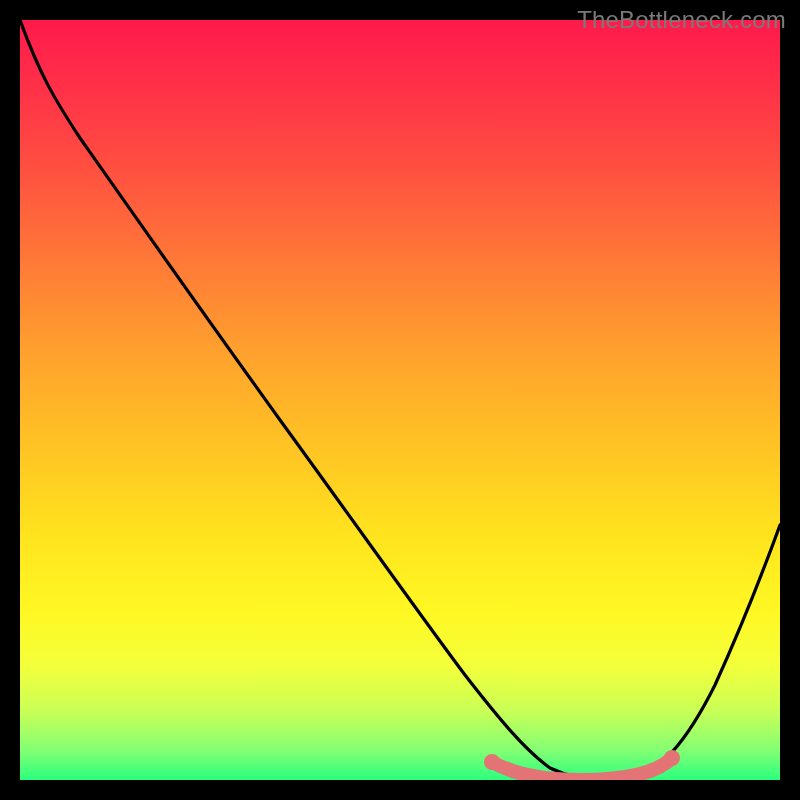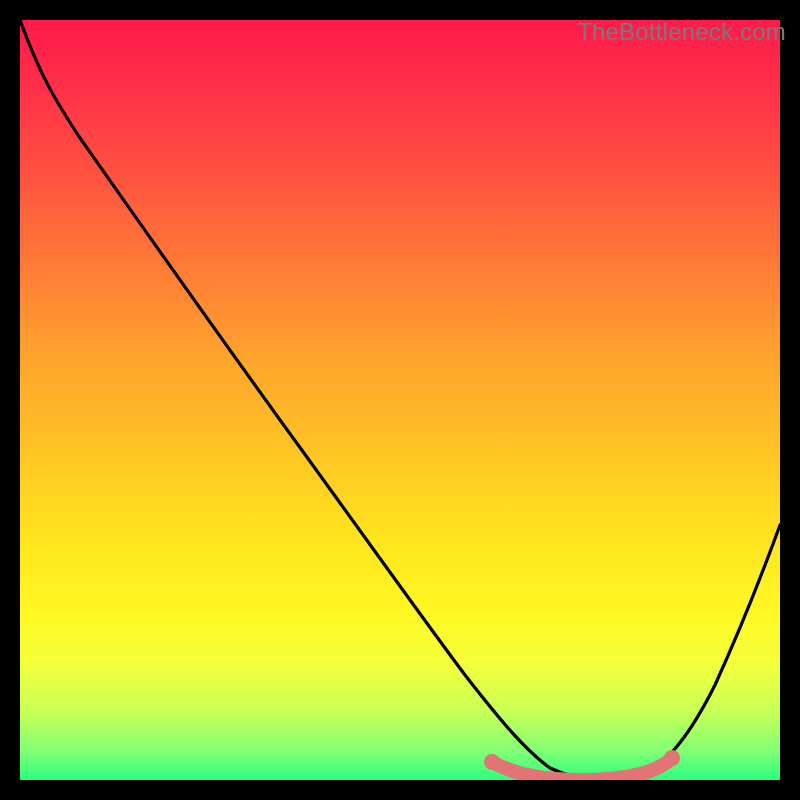--- a/index.html
+++ b/index.html
@@ -13,21 +13,20 @@
   .watermark {
     position: absolute;
     top: 6px;
     right: 14px;
     color: #7a7a7a;
     font-family: Arial, Helvetica, sans-serif;
     font-size: 24px;
     font-weight: 400;
     letter-spacing: 0.2px;
     z-index: 5;
-    margin-top: 12px;
   }
   .plot-area {
     position: absolute;
     left: 20px;
     top: 20px;
     width: 760px;
     height: 760px;
     
     background: linear-gradient(to bottom,
       #ff1a4b 0%,

